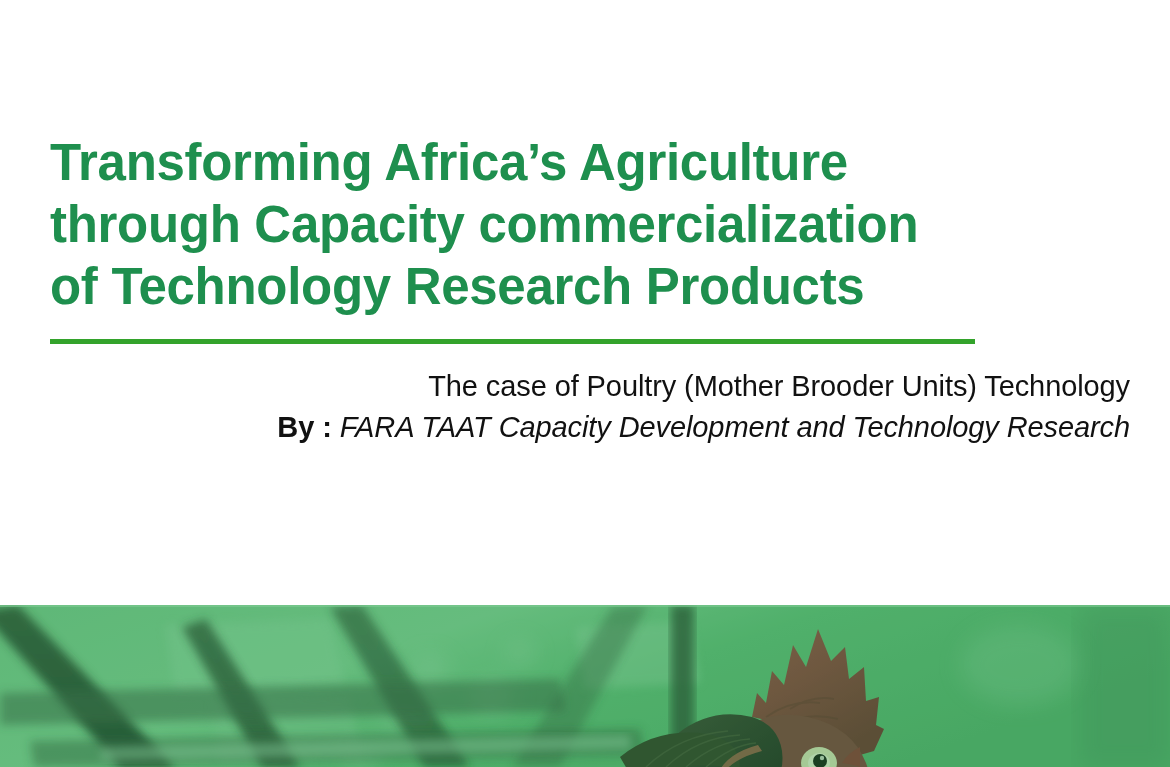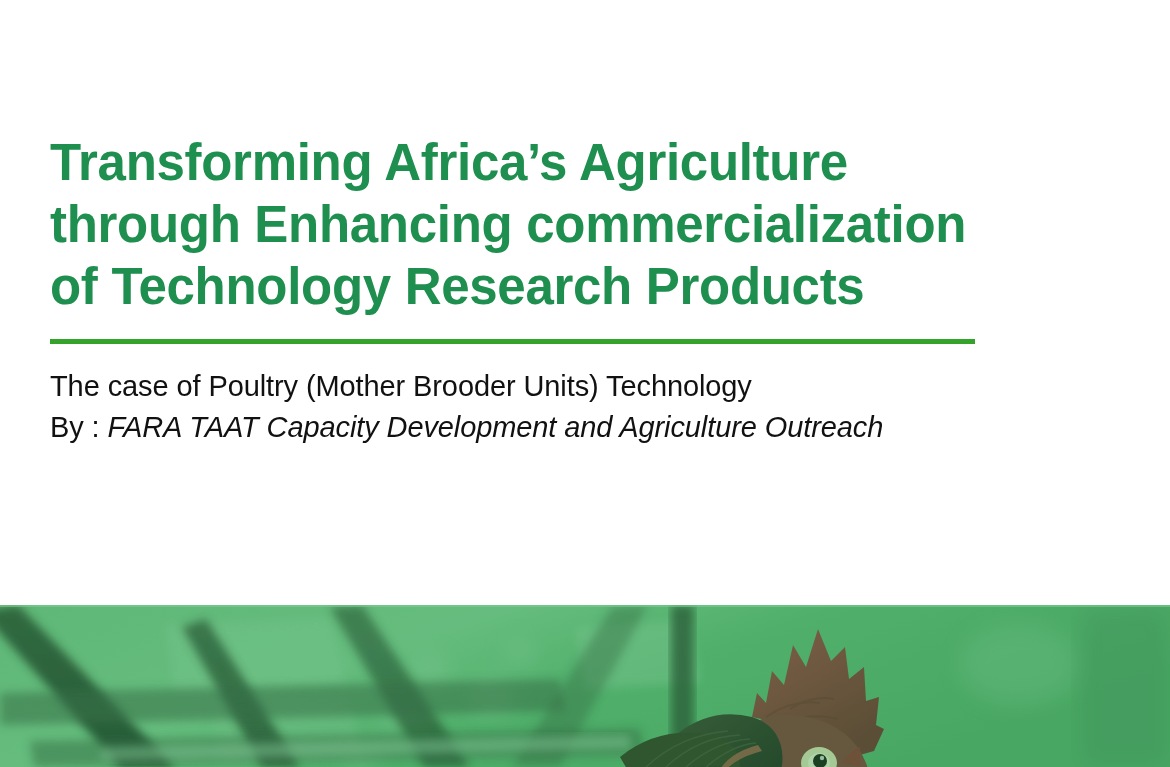--- a/index.html
+++ b/index.html
@@ -48,23 +48,23 @@
     margin-bottom: 22px;
   }
 
   .subtitle-block {
     color: #111111;
     font-size: 29px;
     line-height: 41px;
     font-weight: 400;
     letter-spacing: -0.1px;
   }
-  .subtitle-line { display: block; white-space: nowrap; }
+  .subtitle-line { display: block; white-space: nowrap; text-align: right; }
   .subtitle-line.italic { font-style: italic; }
-  .byline-label { font-style: normal; }
+  .byline-label { font-style: normal; font-weight: bold; }
   .byline-value { font-style: italic; }
 
   
   .photo {
     position: absolute;
     left: 0;
     top: 605px;
     width: 1170px;
     height: 162px;
     overflow: hidden;
@@ -74,29 +74,29 @@
 </style>
 </head>
 <body>
 
 <div class="slide">
 
   <div class="content">
 
     <h1 class="title">
       <span class="title-line">Transforming Africa’s Agriculture</span>
-      <span class="title-line">through Enhancing commercialization</span>
+      <span class="title-line">through Capacity commercialization</span>
       <span class="title-line">of Technology Research Products</span>
     </h1>
 
     <div class="divider"></div>
 
     <div class="subtitle-block">
       <span class="subtitle-line">The case of Poultry (Mother Brooder Units) Technology</span>
-      <span class="subtitle-line"><span class="byline-label">By : </span><span class="byline-value">FARA TAAT Capacity Development and Agriculture Outreach</span></span>
+      <span class="subtitle-line"><span class="byline-label">By : </span><span class="byline-value">FARA TAAT Capacity Development and Technology Research</span></span>
     </div>
 
   </div>
 
   <div class="photo">
     <svg viewBox="0 0 1170 162" preserveAspectRatio="none">
       <defs>
         <linearGradient id="wallGrad" x1="0" y1="0" x2="1" y2="0.4">
           <stop offset="0%" stop-color="#74c489"></stop>
           <stop offset="38%" stop-color="#7ecb92"></stop>

